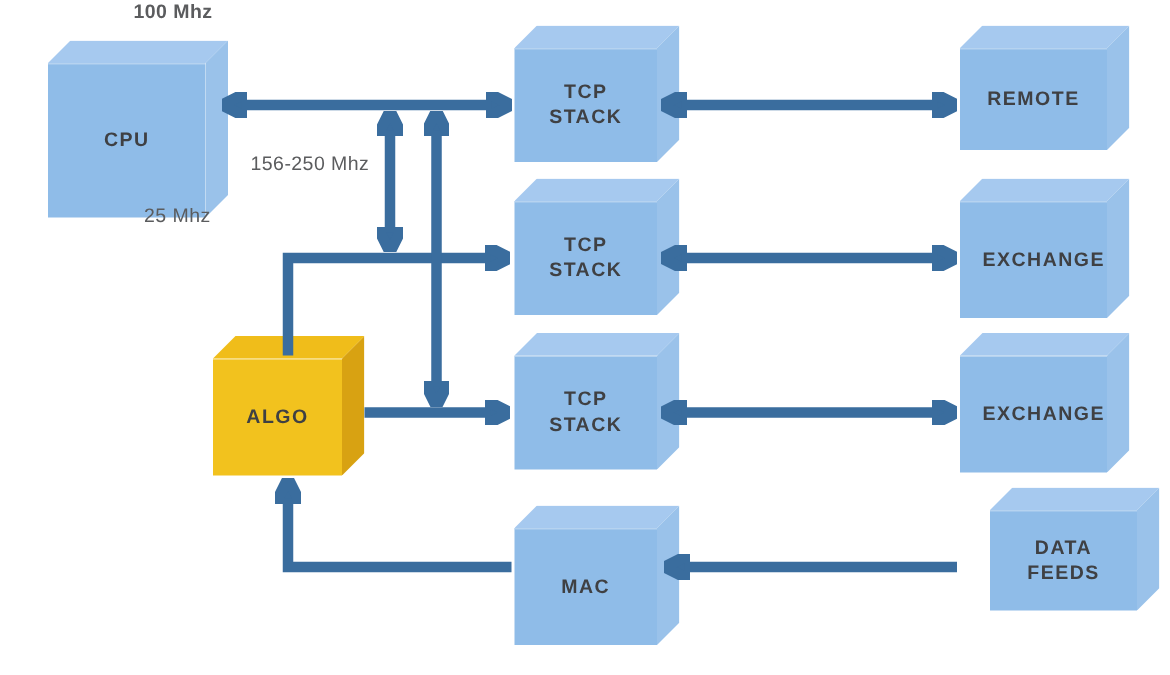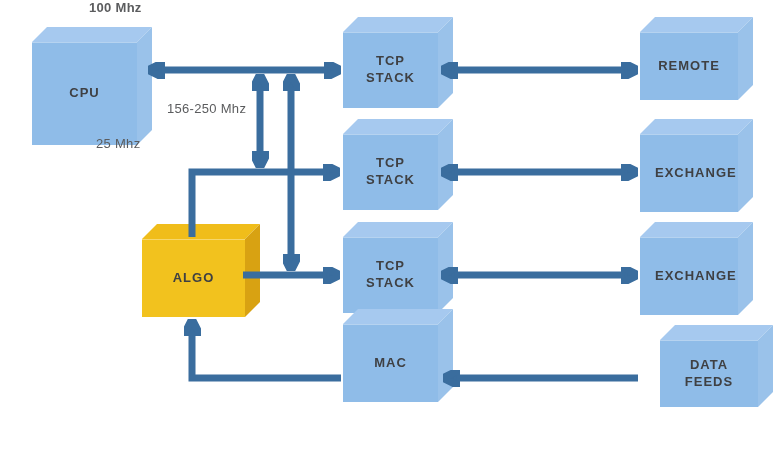--- a/index.html
+++ b/index.html
@@ -40,21 +40,21 @@
 <div class="canvas">
 
   <div class="cube blue" style="left:32px;top:15px;width:120px;height:118px;margin-top:12px;">
     <div class="face face-top"></div>
     <div class="face face-side"></div>
     <div class="face face-front">
       <span class="node-label">CPU</span>
     </div>
   </div>
 
-  <div class="cube yellow" style="left:142px;top:224px;width:118px;height:93px;text-decoration:underline;">
+  <div class="cube yellow" style="left:142px;top:224px;width:101px;height:93px;text-decoration:underline;">
     <div class="face face-top"></div>
     <div class="face face-side"></div>
     <div class="face face-front">
       <span class="node-label">ALGO</span>
     </div>
   </div>
 
   <div class="cube blue" style="left:343px;top:17px;width:110px;height:91px;">
     <div class="face face-top"></div>
     <div class="face face-side"></div>
@@ -72,21 +72,21 @@
   </div>
 
   <div class="cube blue" style="left:343px;top:222px;width:110px;height:91px;">
     <div class="face face-top"></div>
     <div class="face face-side"></div>
     <div class="face face-front">
       <span class="node-label">TCP STACK</span>
     </div>
   </div>
 
-  <div class="cube blue" style="left:343px;top:309px;width:110px;height:93px;">
+  <div class="cube blue" style="left:343px;top:337px;width:110px;height:93px;">
     <div class="face face-top"></div>
     <div class="face face-side"></div>
     <div class="face face-front">
       <span class="node-label">MAC</span>
     </div>
   </div>
 
   <div class="cube blue" style="left:640px;top:17px;width:113px;height:83px;">
     <div class="face face-top"></div>
     <div class="face face-side"></div>

